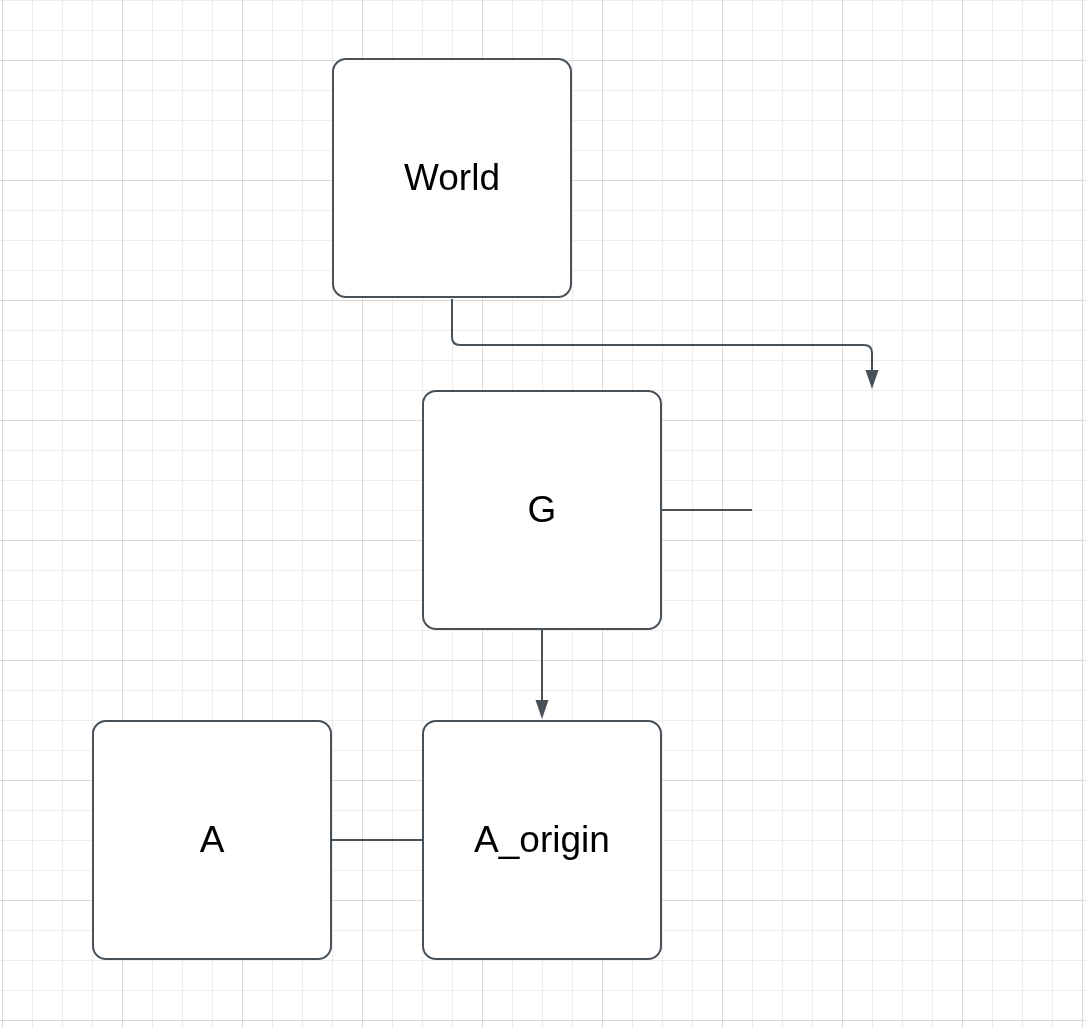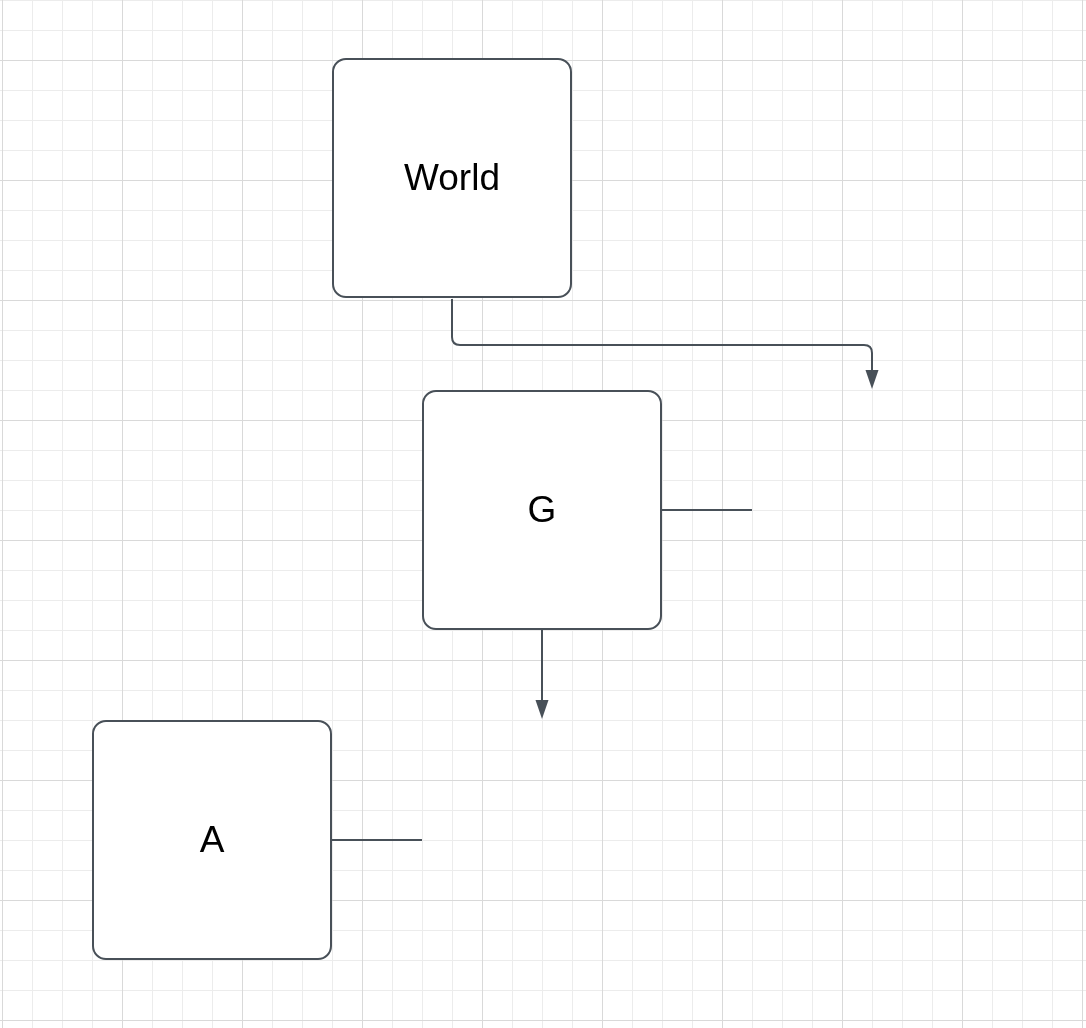--- a/index.html
+++ b/index.html
@@ -103,14 +103,17 @@
 
   <div class="node" id="node-g">
     <span class="node-label">G</span>
   </div>
 
 
   <div class="node" id="node-a">
     <span class="node-label">A</span>
   </div>
 
+  <div class="node" id="node-a-origin">
+    <span class="node-label">A_origin</span>
+  </div>
 
 </div>
 
 </body></html>

